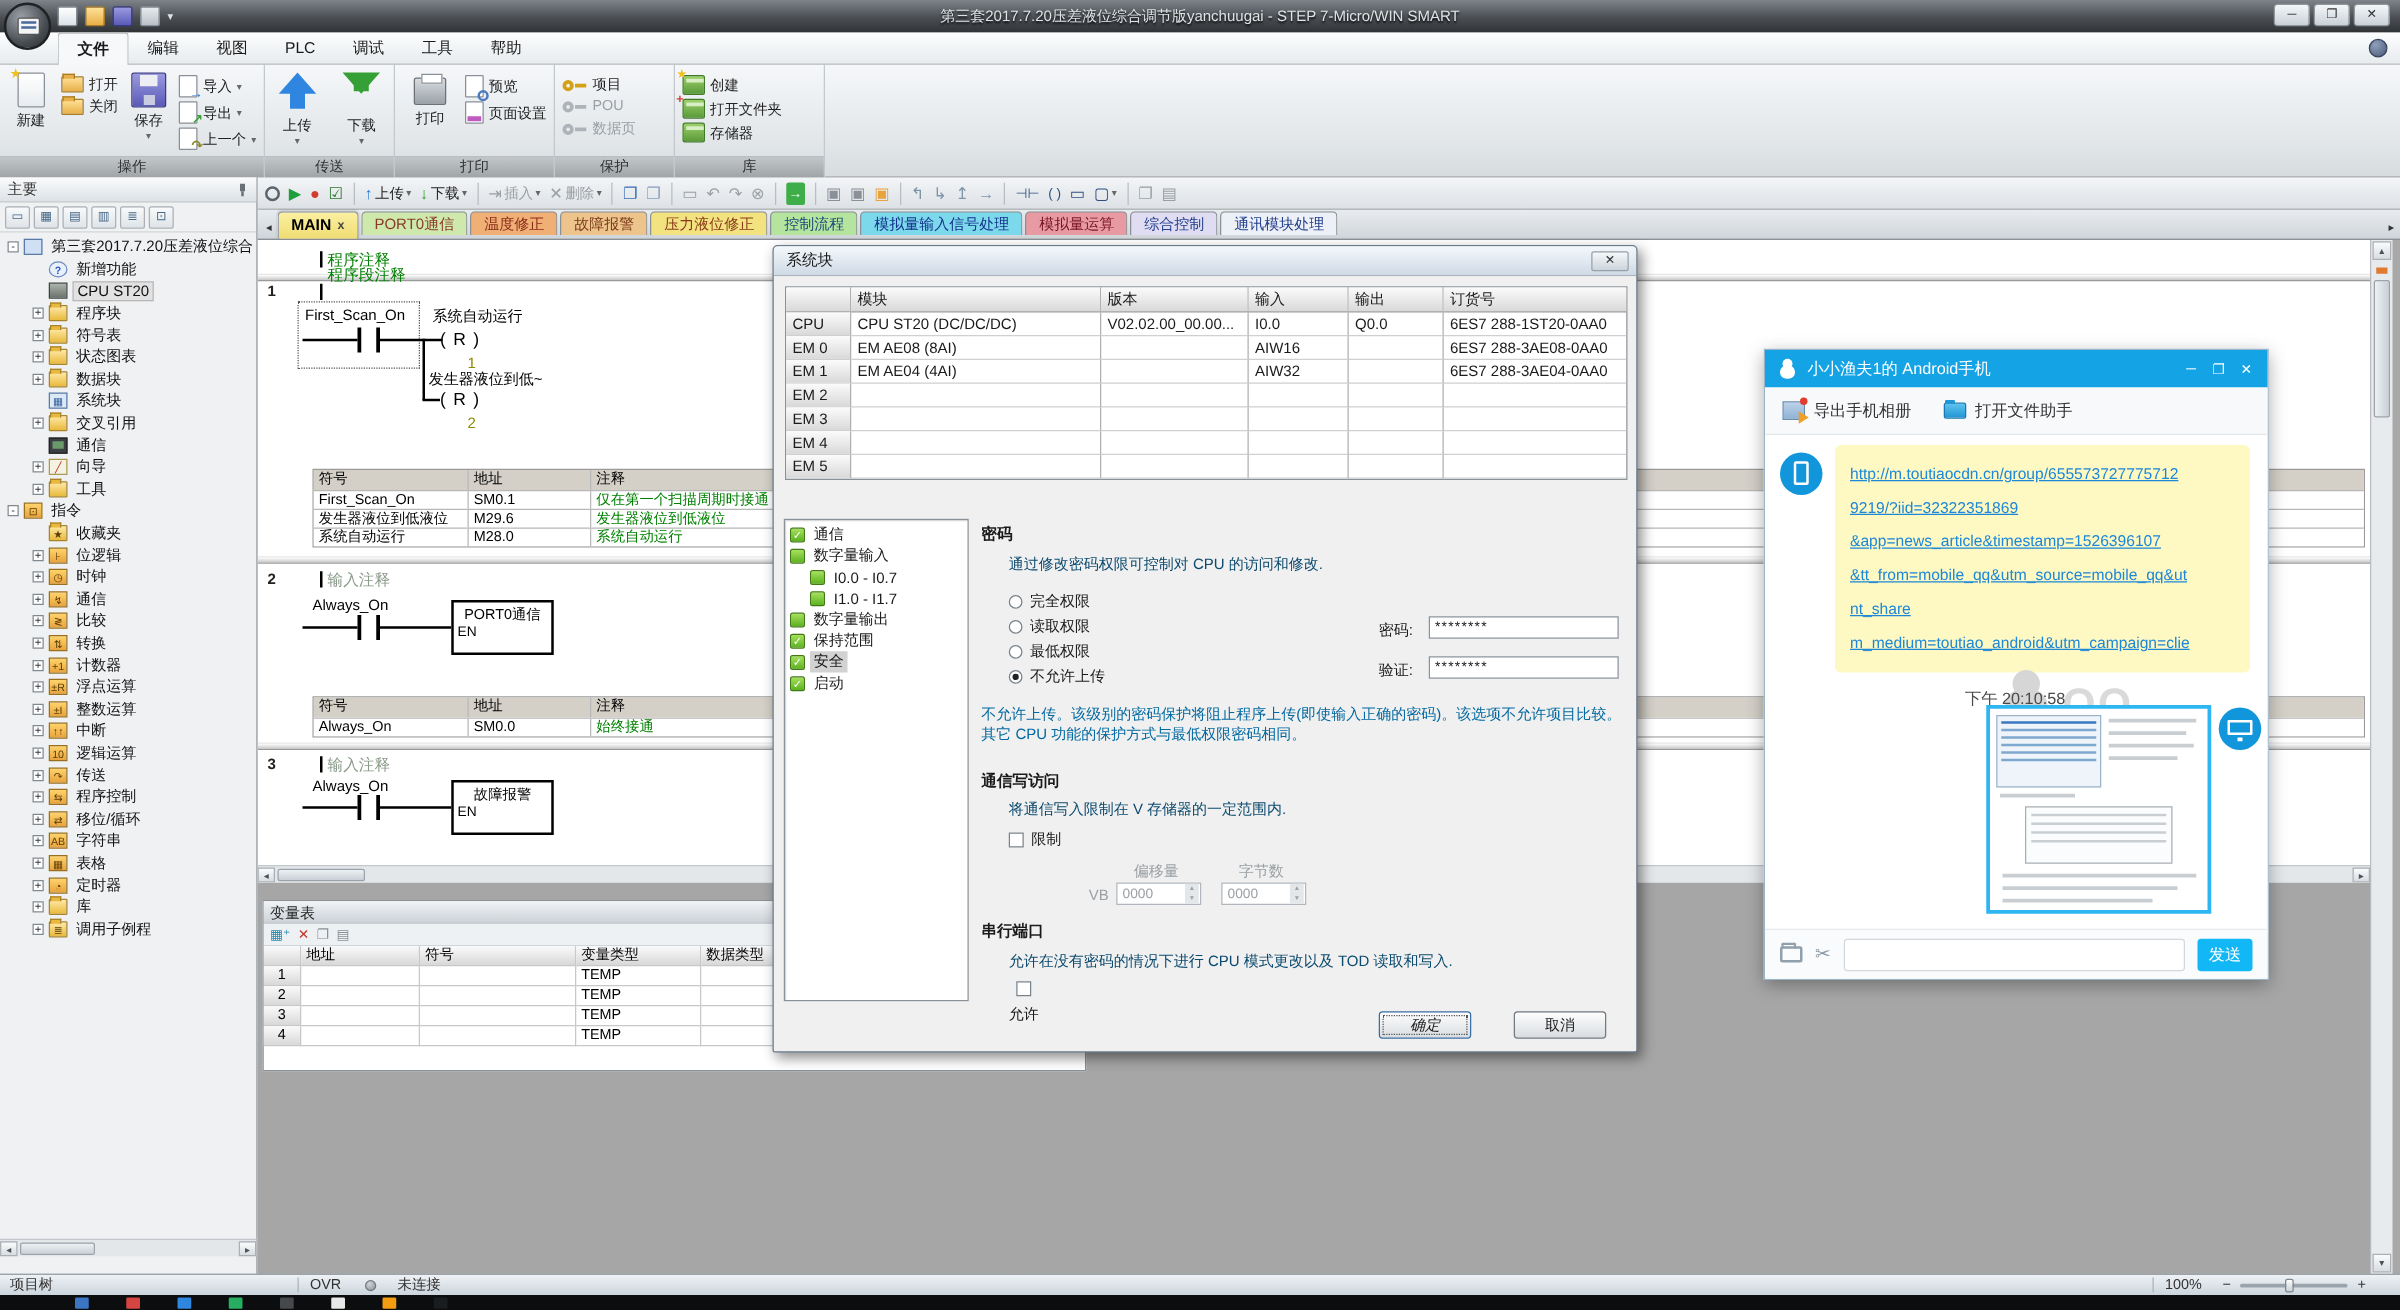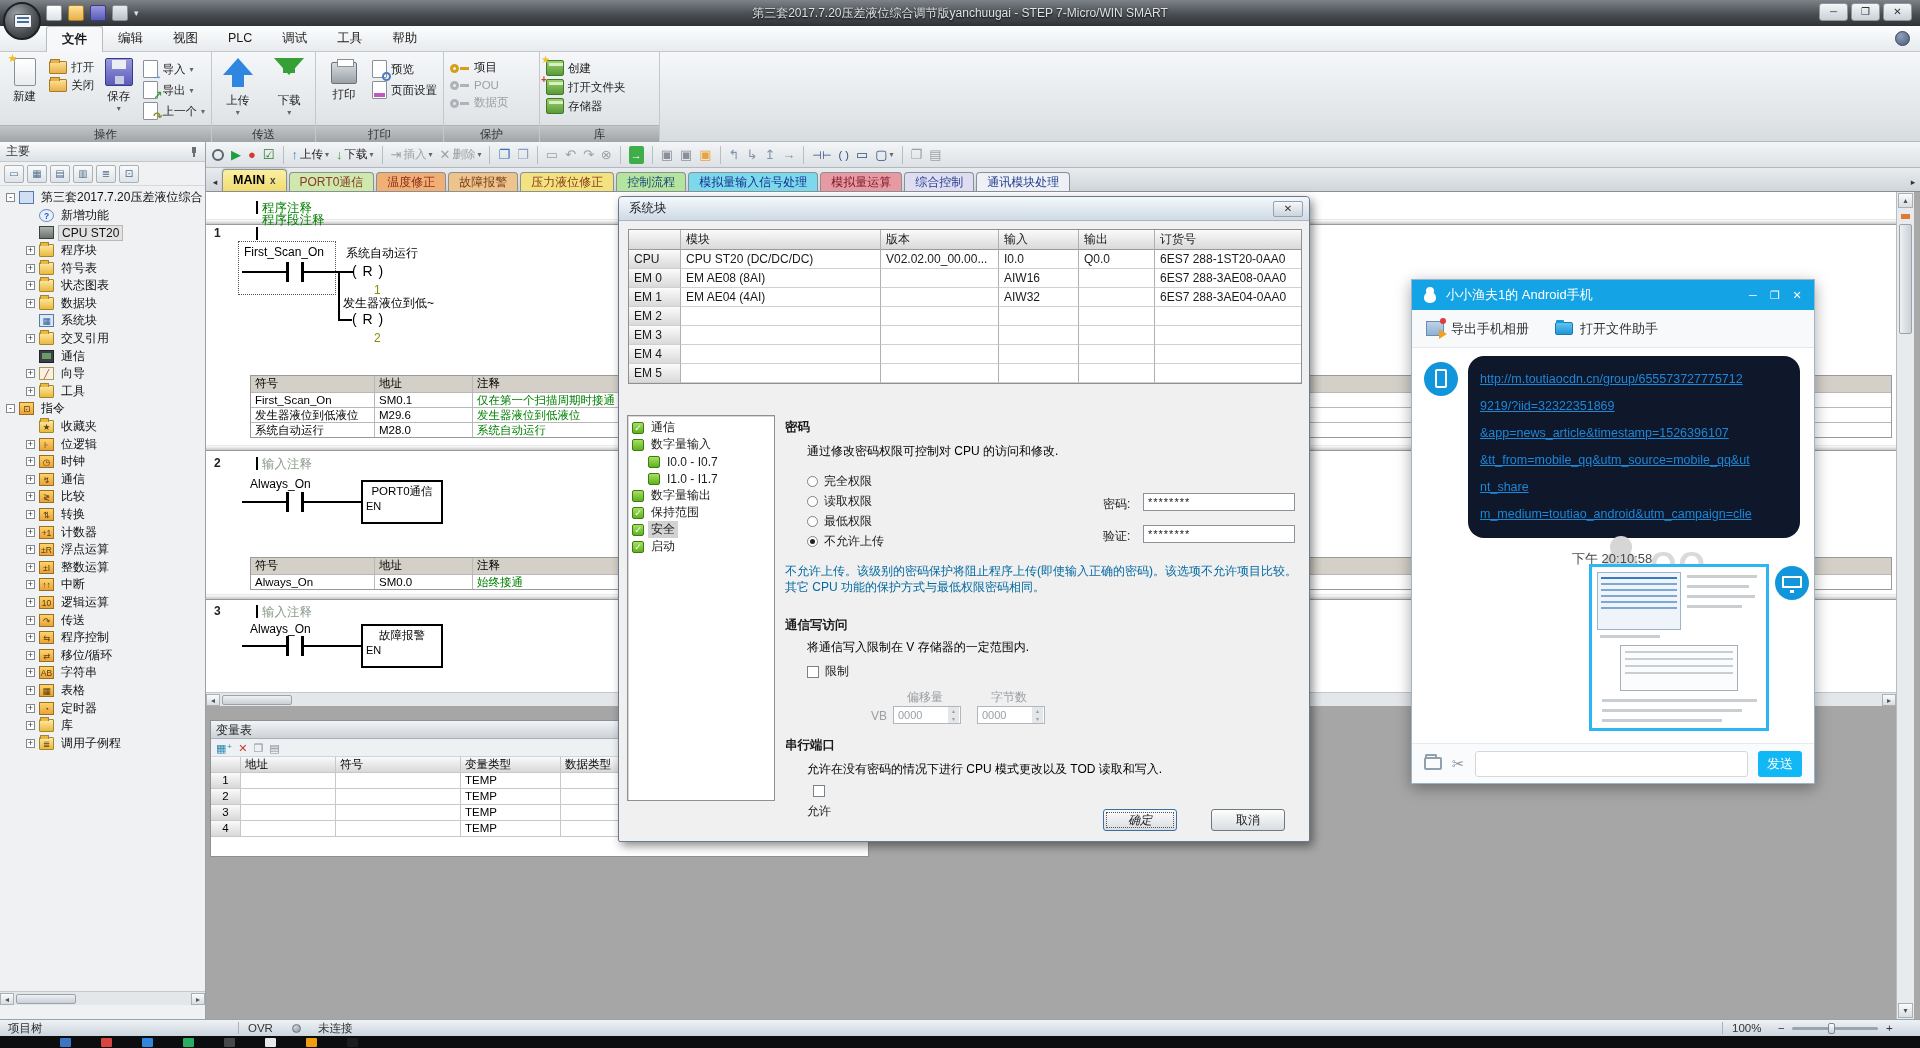--- a/index.html
+++ b/index.html
@@ -201,21 +201,21 @@
   .rdot{width:11px;height:11px;border:1px solid #7a828a;border-radius:50%;background:#fff;position:relative;flex:none;}
   .radio-row[data-on="true"] .rdot::after{content:"";position:absolute;left:2px;top:2px;width:5px;height:5px;border-radius:50%;background:#222;}
   .dfield{position:absolute;height:18px;background:#fff;border:1px solid #8a929a;font-size:11px;line-height:16px;padding:0 4px;letter-spacing:1px;}
   .spin{position:absolute;height:18px;background:#fff;border:1px solid #b0b6bc;color:#9aa0a4;font-size:11px;line-height:16px;padding:0 14px 0 4px;}
   .spin::after{content:"▴\A▾";white-space:pre;position:absolute;right:1px;top:0;font-size:6px;line-height:8px;color:#9aa0a4;background:#e4e7ea;width:11px;text-align:center;height:16px;}
   .cbox{width:12px;height:12px;border:1px solid #7a828a;background:#fff;flex:none;}
   .cklabel{display:flex;align-items:center;gap:6px;}
   .dbtn{position:absolute;width:74px;height:22px;background:linear-gradient(#fdfdfd,#d9dde1);border:1px solid #707880;border-radius:3px;font-size:12px;text-align:center;line-height:20px;}
   .dbtn.def{outline:1px dotted #555;outline-offset:-4px;border-color:#3a6ea5;font-style:italic;}
   .dnote{color:#0369a1;line-height:16px;}
-  .ddesc{color:#000000;}
+  .ddesc{color:#0c4a6e;}
   .graytxt{color:#9aa0a4;}
 
   
   .phone{left:1411px;top:279px;width:404px;height:505px;background:#fff;border:1px solid #9ab4c8;box-shadow:0 4px 14px rgba(0,0,0,.35);z-index:7;font-size:13px;}
   .ptitle{height:30px;background:#14a3e4;display:flex;align-items:center;color:#fff;padding:0 10px;gap:8px;}
   .ptitle .ttxt{flex:1;font-size:13px;}
   .pwb{width:14px;text-align:center;font-size:11px;color:#fff;}
   .qqicon{width:16px;height:16px;position:relative;flex:none;}
   .qqicon::before{content:"";position:absolute;left:4px;top:0;width:8px;height:8px;border-radius:50%;background:#fff;}
   .qqicon::after{content:"";position:absolute;left:2px;top:5px;width:12px;height:11px;border-radius:50% 50% 45% 45%;background:#fff;}
@@ -224,21 +224,21 @@
   .ic-export{width:18px;height:15px;background:linear-gradient(#bcd2e8,#8fb2d4);border:1px solid #6a8cb0;position:relative;}
   .ic-export::before{content:"";position:absolute;right:-4px;bottom:-4px;border-left:8px solid #f0a028;border-top:5px solid transparent;border-bottom:5px solid transparent;}
   .ic-export::after{content:"";position:absolute;right:-3px;top:-4px;width:6px;height:6px;border-radius:50%;background:#e23c30;}
   .ic-bfolder{width:18px;height:13px;background:linear-gradient(#5fc3ef,#2196d4);border:1px solid #1a7ab0;border-radius:2px;position:relative;}
   .ic-bfolder::before{content:"";position:absolute;left:0;top:-3px;width:8px;height:3px;background:#2196d4;border-radius:1px 1px 0 0;}
   .pcontent{position:relative;height:397px;background:#fff;overflow:hidden;}
   .avatar{position:absolute;width:34px;height:34px;border-radius:50%;background:#1296db;}
   .avatar .phg{position:absolute;left:11px;top:7px;width:12px;height:19px;border:2px solid #fff;border-radius:2px;}
   .avatar .mng{position:absolute;left:7px;top:10px;width:20px;height:12px;border:2px solid #fff;border-radius:1px;}
   .avatar .mng::after{content:"";position:absolute;left:6px;top:12px;width:4px;height:3px;background:#fff;}
-  .bubble{position:absolute;left:56px;top:8px;width:332px;background:#0f172a;border-radius:16px;padding:10px 12px;}
+  .bubble{position:absolute;left:56px;top:8px;width:332px;background:#fef9c3;border-radius:5px;padding:10px 12px;}
   .plink{font-size:12.5px;color:#1d87d8;text-decoration:underline;line-height:27px;white-space:nowrap;overflow:hidden;}
   .wmk{position:absolute;color:#dadada;font-size:34px;font-weight:bold;letter-spacing:2px;}
   .wmp{position:absolute;width:42px;height:46px;}
   .wmp::before{content:"";position:absolute;left:10px;top:0;width:22px;height:22px;border-radius:50%;background:#d6d6d6;}
   .wmp::after{content:"";position:absolute;left:4px;top:14px;width:34px;height:30px;border-radius:50% 50% 46% 46%;background:#d6d6d6;}
   .ptime{position:absolute;font-size:13px;color:#4a4a4a;}
   .thumb{position:absolute;left:177px;top:216px;width:180px;height:167px;background:#fff;border:3px solid #2eb6f2;}
   .thumb .tl{position:absolute;background:#c9ced2;height:3px;}
   .thumb .tblk{position:absolute;left:5px;top:5px;width:84px;height:58px;background:#eef4fa;border:1px solid #9ab4cc;}
   .thumb .tblk i{display:block;height:2px;margin:4px 3px 0 3px;background:#7fa8d0;}
@@ -933,21 +933,21 @@
       </span>
 
       <span class="tbi">
         <i class="tg" style="color:#9aa0a4">▤</i>
 
       </span>
     </div>
 
   <div class="abs tabstrip">
     <span class="tsarr">◂</span>
-    <span style="display:flex;align-items:flex-end;">
+    <span style="display:flex;">
 
         <span class="tab" style="background:linear-gradient(#fbf0a2,#f0dc72);color:#000;font-weight:bold" data-v="active">
           <span>MAIN</span>
           <i class="tclose">x</i>
         </span>
 
         <span class="tab" style="background:#cfe8ab;color:#8a3a2a">
           <span>PORT0通信</span>
 
         </span>

